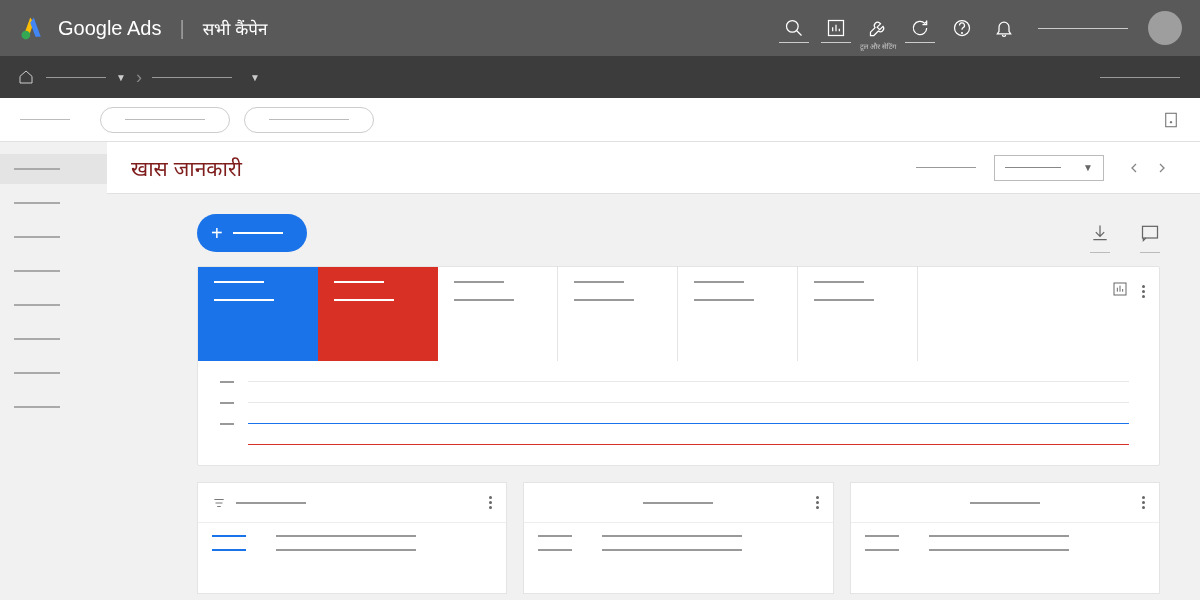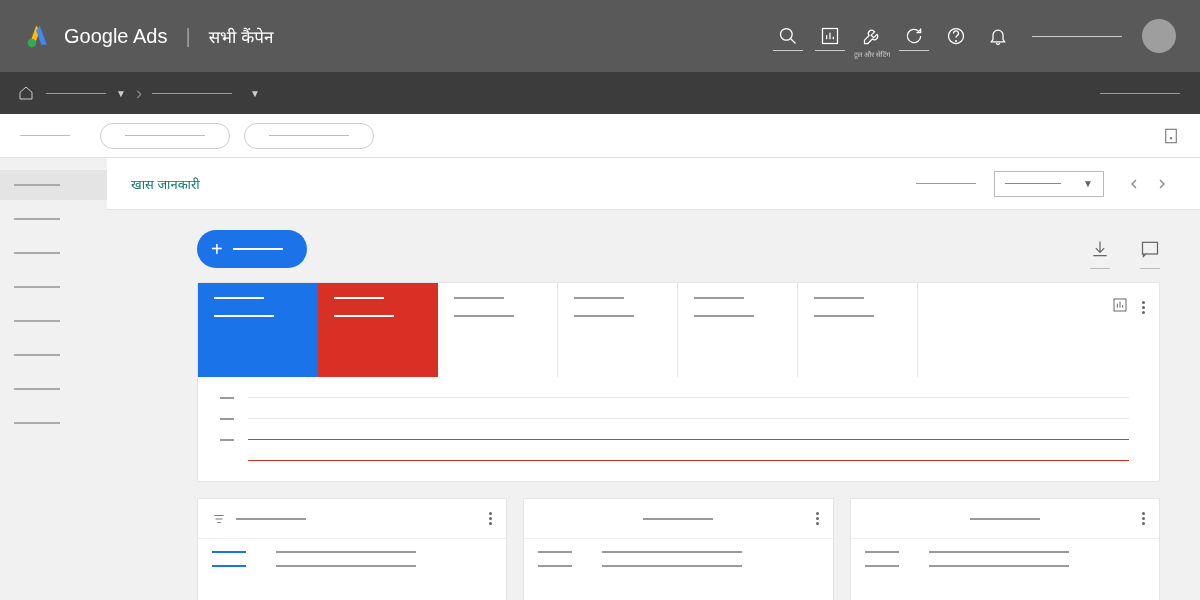--- a/index.html
+++ b/index.html
@@ -1,17 +1,17 @@
 <!DOCTYPE html>
 <html><head>
 <meta charset="utf-8">
 <style>
 *{box-sizing:border-box;margin:0;padding:0;font-family:Arial,sans-serif}
 body{background:#f1f1f1;width:1200px;height:600px;overflow:hidden}
-.hdr{background:#595959;height:72px;display:flex;align-items:center;padding:0 24px;color:#fff}
+.hdr{background:#595959;height:56px;display:flex;align-items:center;padding:0 18px;color:#fff}
 .logo{width:28px;height:28px;position:relative;margin-right:12px}
 .logo svg{width:28px;height:28px}
 .brand{font-size:20px;font-weight:400}
 .sep{margin:0 18px;color:#9e9e9e;font-size:20px}
 .subtitle{font-size:17px}
 .sp{flex:1}
 .icons{display:flex;align-items:center;gap:22px}
 .icn{width:20px;height:20px;cursor:pointer;position:relative}
 .icn svg{width:20px;height:20px;stroke:#fff;fill:none;stroke-width:1.5}
 .lbl-under{position:absolute;top:24px;left:50%;transform:translateX(-50%);font-size:7px;white-space:nowrap;color:#ccc}
@@ -31,21 +31,21 @@
 .pill-line{width:80px;height:1px;background:#bbb}
 .doc-icn{position:absolute;right:20px;width:18px;height:18px}
 .doc-icn svg{width:18px;height:18px;stroke:#666;fill:none;stroke-width:1.3}
 .main{display:flex;height:458px}
 .side{width:107px;background:#f1f1f1;padding-top:12px}
 .side-item{height:30px;display:flex;align-items:center;padding-left:14px;margin-bottom:4px}
 .side-item.active{background:#e4e4e4}
 .side-line{width:46px;height:2px;background:#aaa}
 .content{flex:1;background:#f1f1f1;overflow:hidden}
 .titlebar{background:#fff;height:52px;border-bottom:1px solid #e0e0e0;display:flex;align-items:center;padding:0 24px}
-.title{font-size:13px;color:#0f766e}
+.title{font-size:21px;color:#7f1d1d}
 .tb-sp{flex:1}
 .tb-line{width:60px;height:1px;background:#999;margin-right:18px}
 .dd{border:1px solid #bbb;height:26px;width:110px;display:flex;align-items:center;padding:0 10px;margin-right:16px;cursor:pointer}
 .dd-line{width:56px;height:1px;background:#888}
 .dd-ar{margin-left:auto;font-size:10px;color:#666}
 .nav-ar{width:16px;height:16px;cursor:pointer;margin:0 6px}
 .nav-ar svg{width:16px;height:16px;stroke:#888;fill:none;stroke-width:2}
 .body{padding:20px 40px 0 90px}
 .top-row{display:flex;align-items:center;margin-bottom:14px}
 .new-btn{background:#1a73e8;color:#fff;border-radius:20px;height:38px;padding:0 24px 0 14px;display:flex;align-items:center;cursor:pointer;gap:10px}

